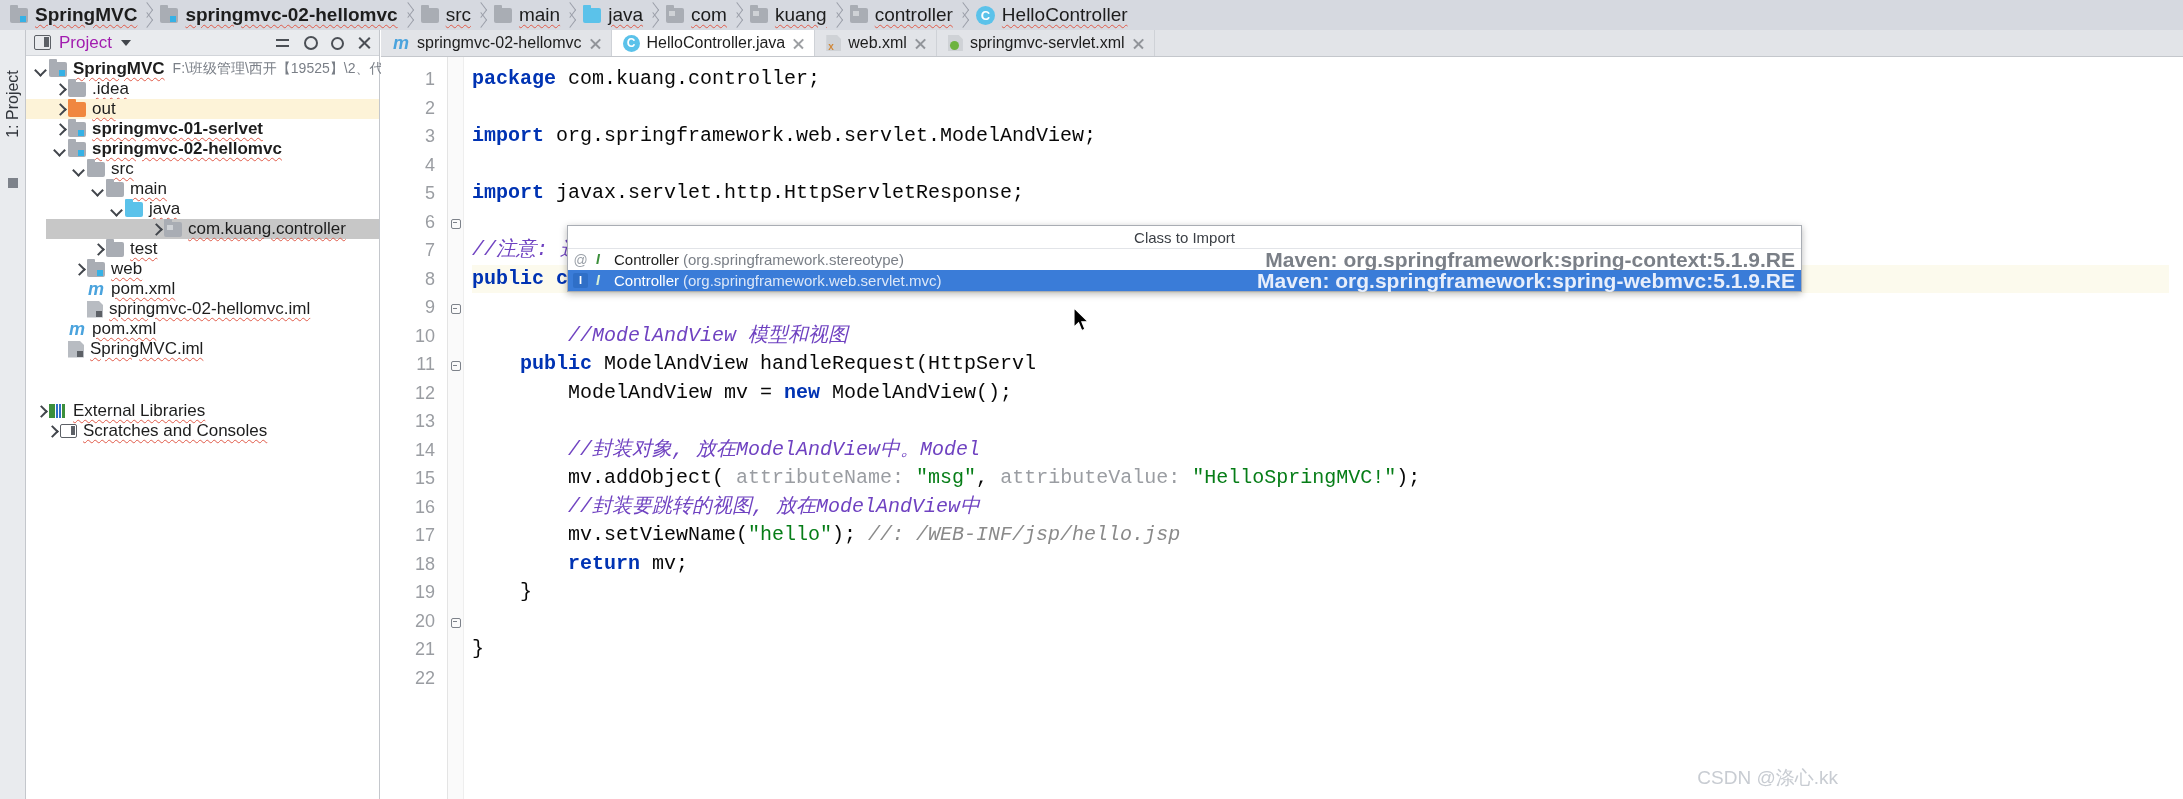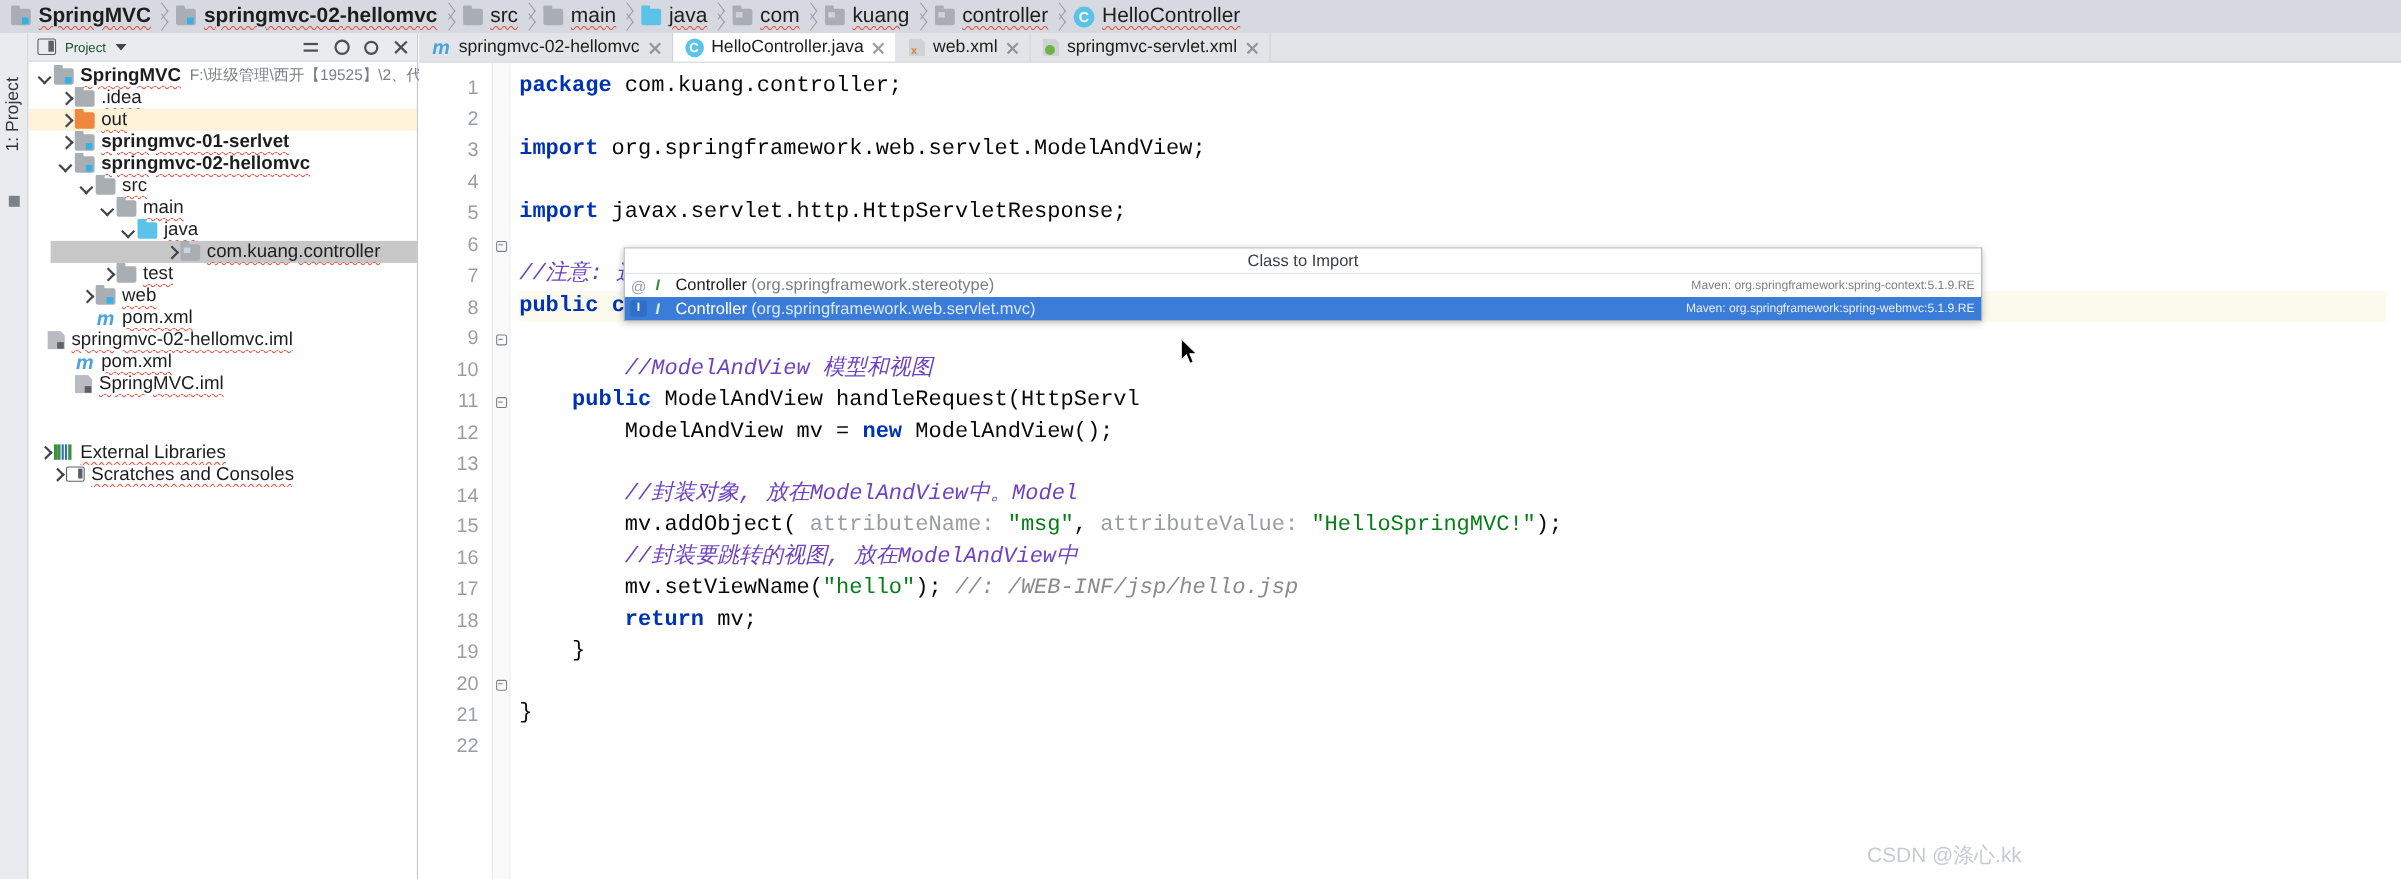--- a/index.html
+++ b/index.html
@@ -120,21 +120,21 @@
   }
   .ic-projview {
     width: 17px; height: 15px; flex: none; position: relative;
     border: 1.6px solid #5c6066; border-radius: 2px;
   }
   .ic-projview::after {
     content: ""; position: absolute; right: 1px; top: 1px;
     width: 5px; height: 10px; background: #5c6066;
   }
   .project-title {
-    font-size: 12px; color: #14532d; margin-left: 8px;
+    font-size: 17px; color: #a21caf; margin-left: 8px;
   }
   .caret-down {
     width: 0; height: 0; margin-left: 9px;
     border-left: 5px solid transparent;
     border-right: 5px solid transparent;
     border-top: 6px solid #41454b;
   }
   .hdr-actions {
     position: absolute; right: 6px; top: 0; height: 26px;
     display: flex; align-items: center; gap: 13px;
@@ -352,21 +352,21 @@
     font-size: 15px; padding-left: 5px;
     position: relative;
   }
   .prow.sel { background: #3a7cd8; color: #ffffff; }
   .prow .pname { color: #1d1d1d; }
   .prow.sel .pname { color: #ffffff; }
   .prow .ppkg { color: #7a7f87; margin-left: 4px; }
   .prow.sel .ppkg { color: #dbe7f8; }
   .prow .pmaven {
     position: absolute; right: 6px;
-    font-size: 11px; color: #7a7f87;
+    font-size: 21px; color: #7a7f87; font-weight: bold;
   }
   .prow.sel .pmaven { color: #e7eefb; }
   .ic-at {
     width: 15px; flex: none; color: #9aa0a8; font-size: 14px;
     text-align: center;
   }
   .ic-at.blue {
     color: #ffffff; background: #2f6fc7; border-radius: 2px;
     height: 15px; line-height: 15px; font-size: 11px; font-weight: bold;
   }
@@ -525,21 +525,21 @@
         <div class="trow" style="padding-left: 44px;">
           <span class="arrow closed"></span>
           <span class="ic-folder mod"></span>
           <span class="tlabel wavy">web</span>
         </div>
         <div class="trow" style="padding-left: 44px;">
           <span class="arrow"></span>
           <span class="ic-m">m</span>
           <span class="tlabel wavy">pom.xml</span>
         </div>
-        <div class="trow" style="">
+        <div class="trow" style="padding-left: 44px;">
           <span class="arrow"></span>
           <span class="ic-iml"></span>
           <span class="tlabel wavy">springmvc-02-hellomvc.iml</span>
         </div>
         <div class="trow" style="padding-left: 25px;">
           <span class="arrow"></span>
           <span class="ic-m">m</span>
           <span class="tlabel wavy">pom.xml</span>
         </div>
         <div class="trow" style="padding-left: 25px;">

